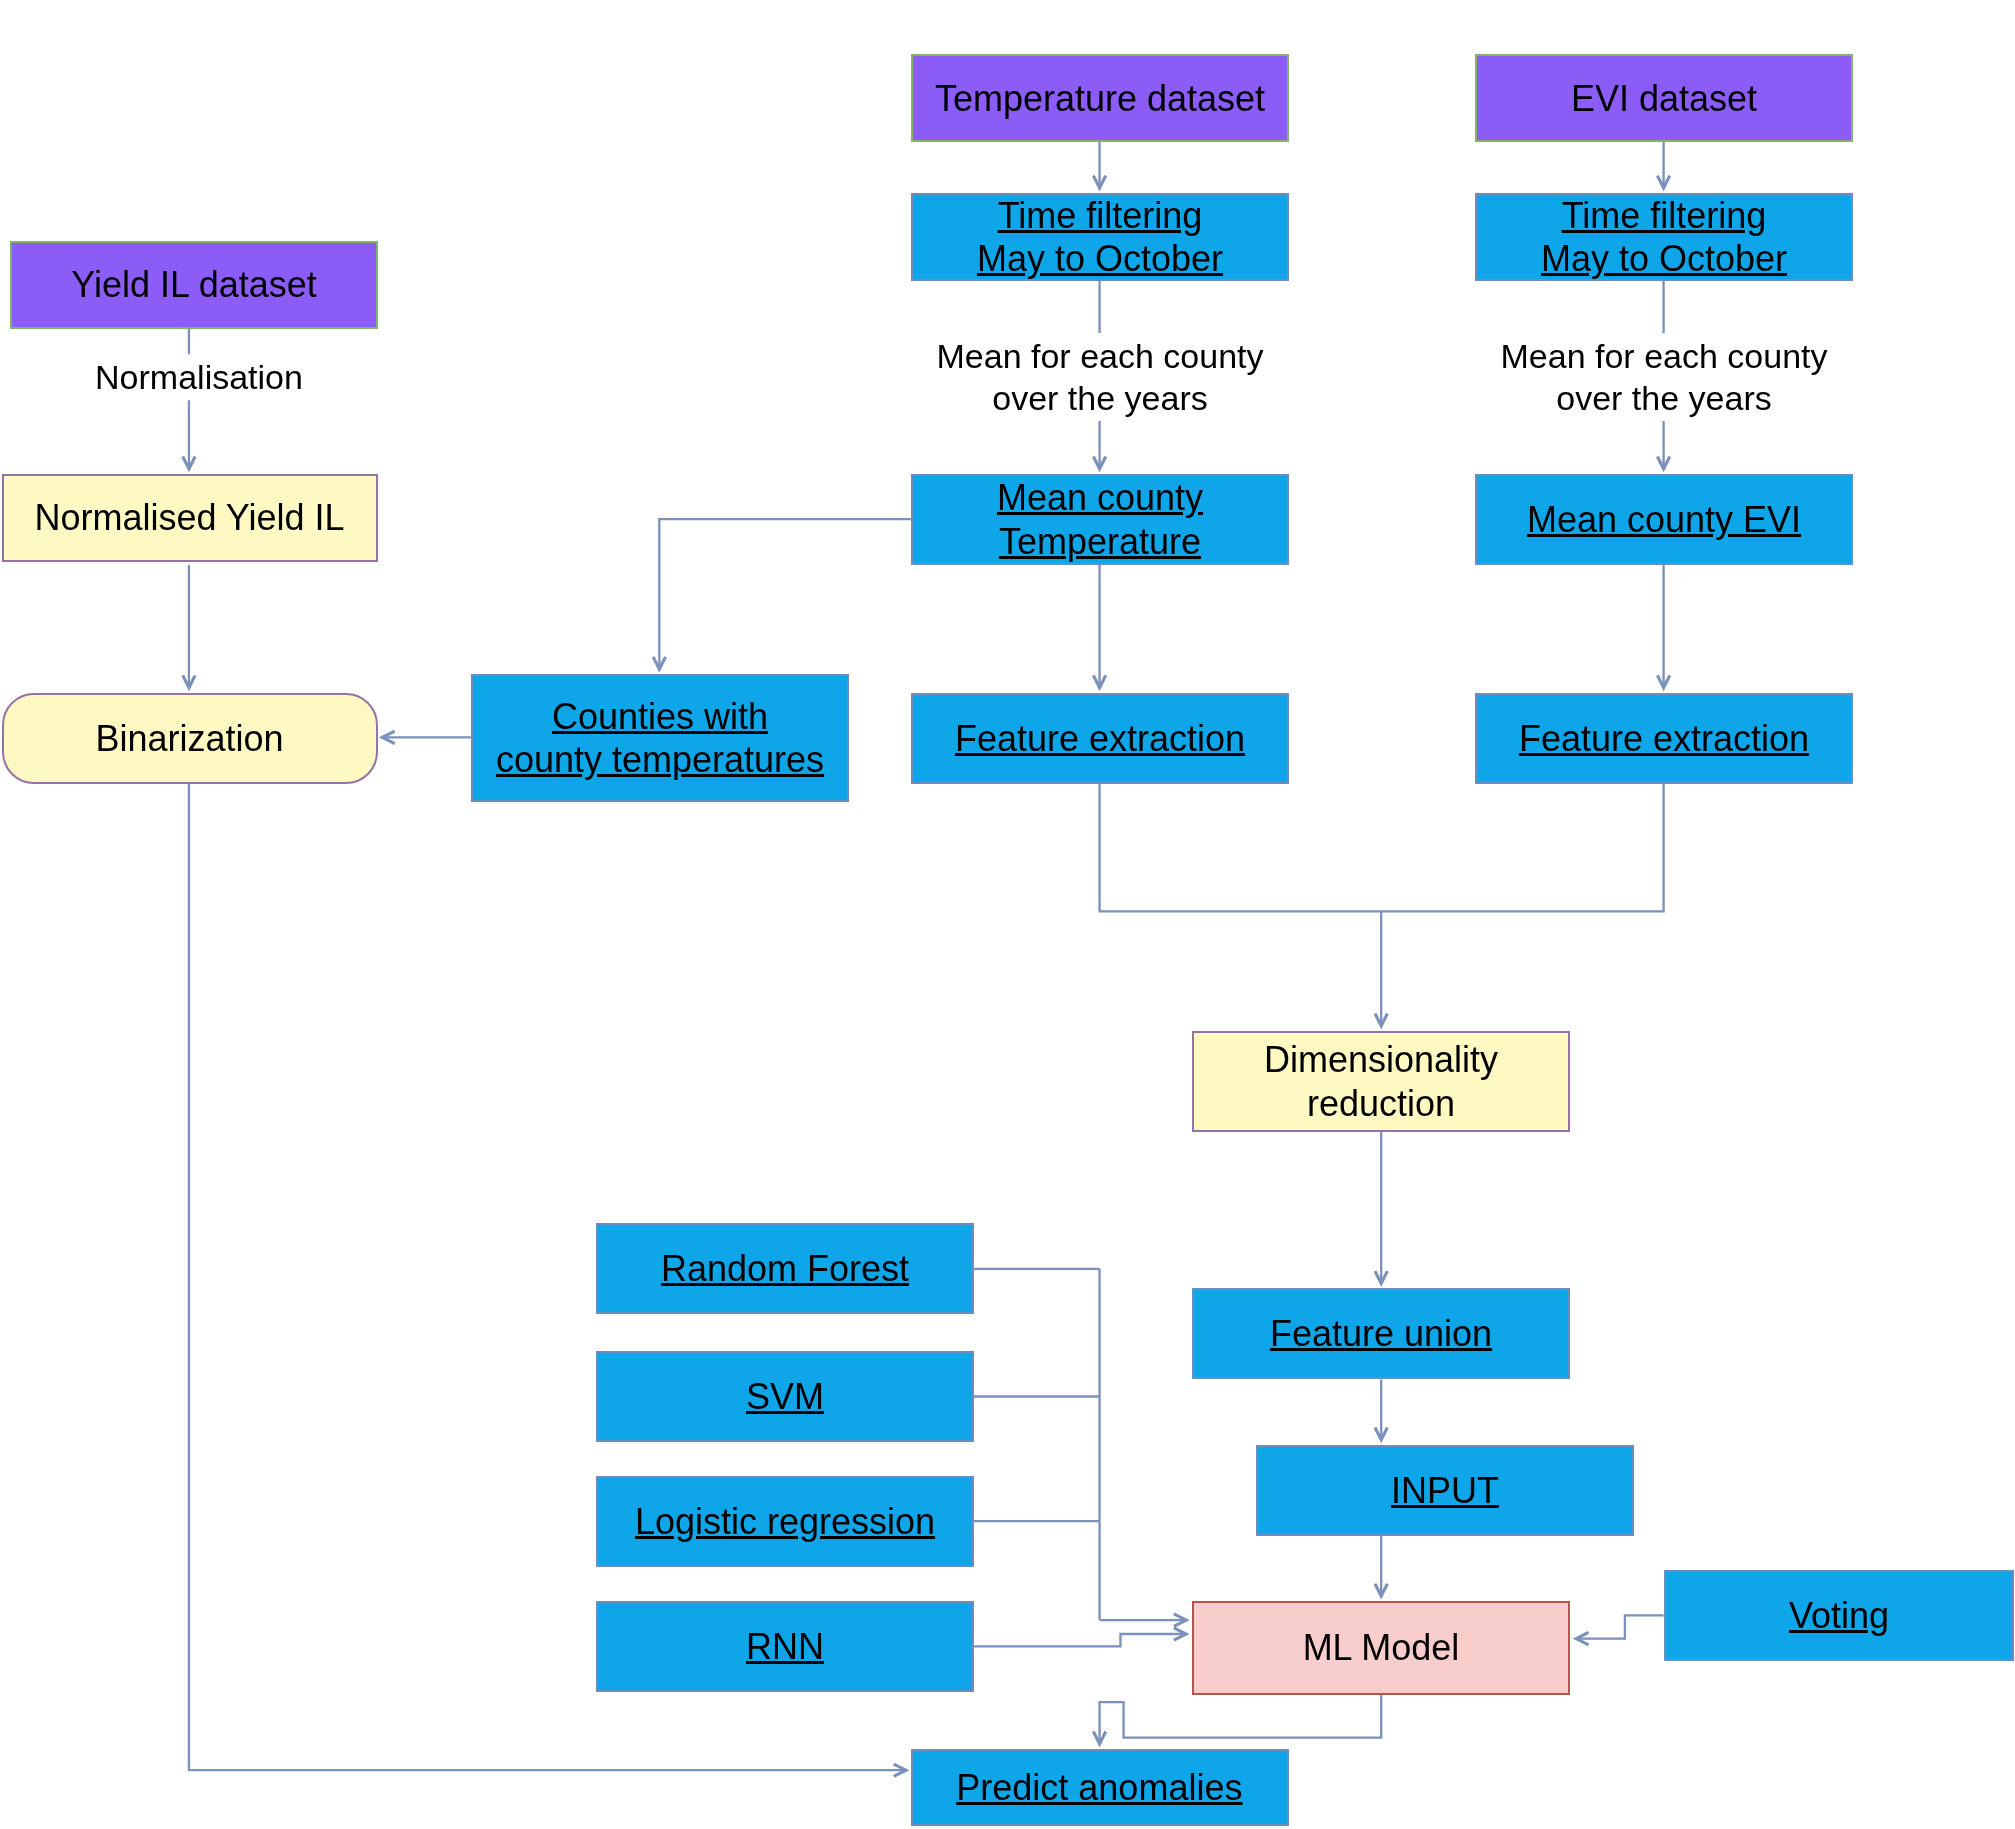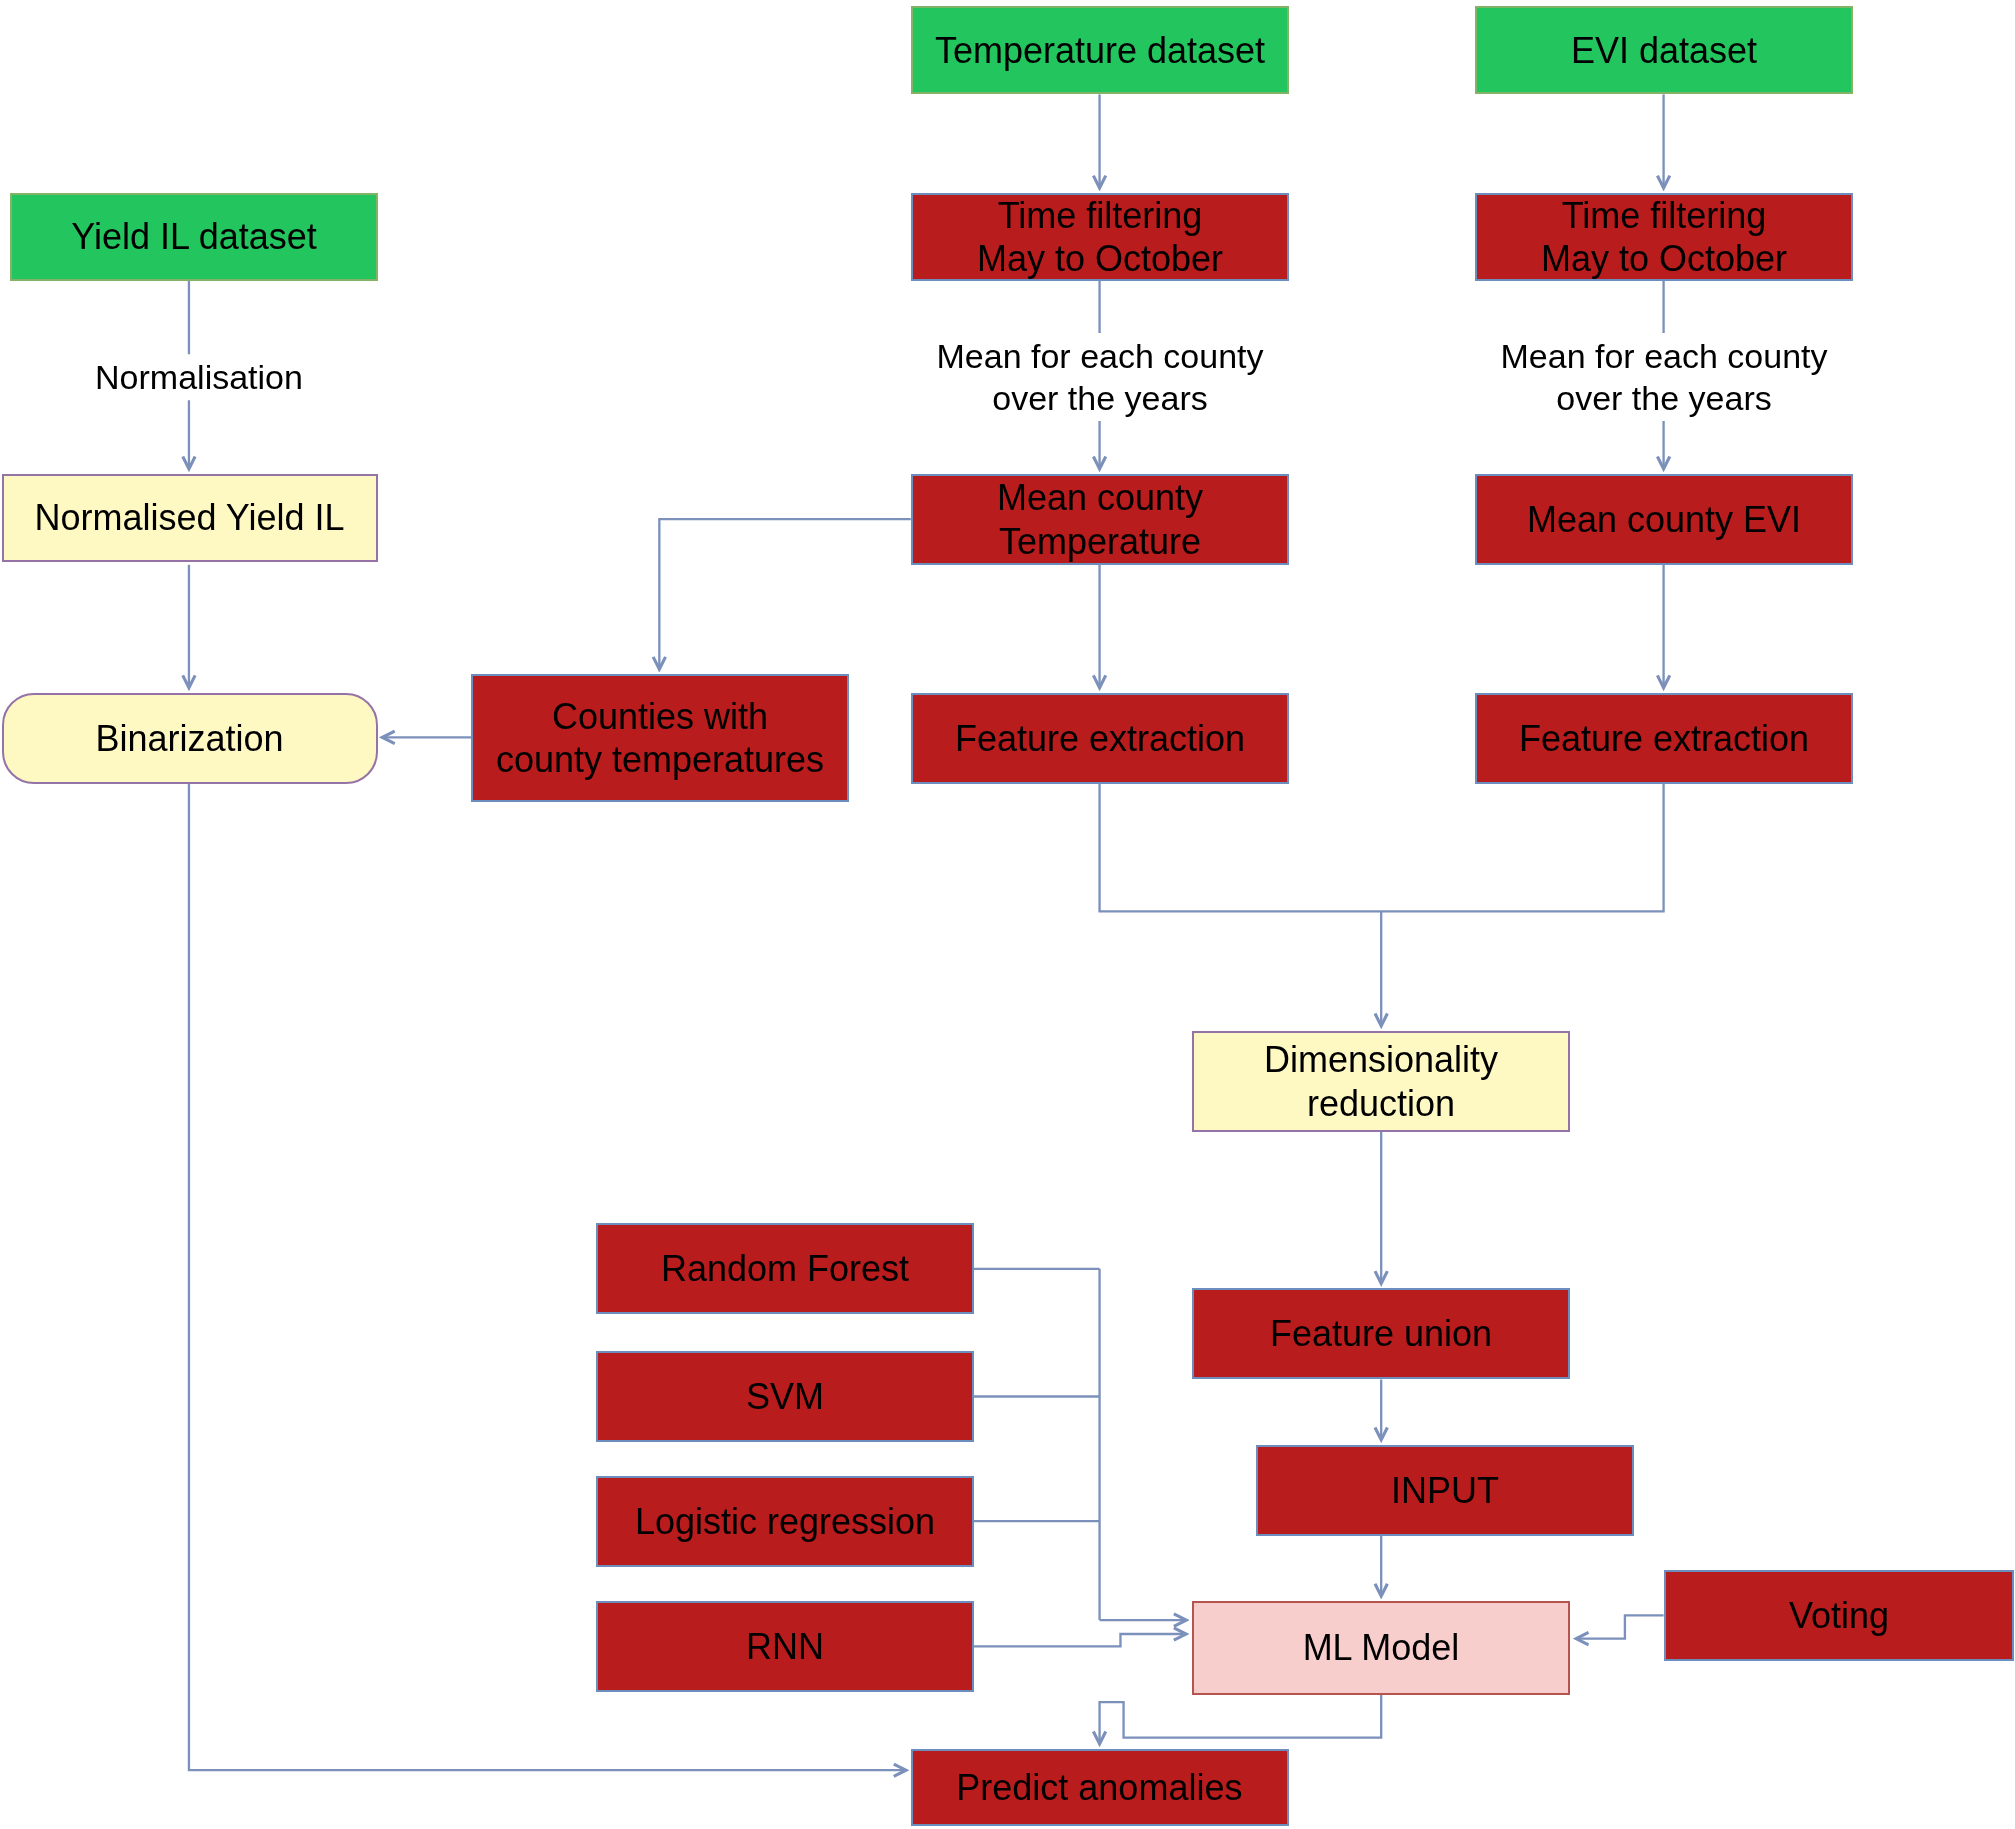--- a/index.html
+++ b/index.html
@@ -16,22 +16,22 @@
     position:absolute;
     box-sizing:border-box;
     display:flex;align-items:center;justify-content:center;
     text-align:center;
     white-space:pre-line;
     font-size:36px;line-height:1.2;
     border:2.3px solid #000;
     padding:3.1px 9.3px;
     z-index:1;
   }
-  .green {background:#22c55e;border-color:#82b366;}
-  .blue  {background:#b91c1c;border-color:#6c8ebf;}
+  .green {background:#8b5cf6;border-color:#82b366;margin-top:48px;}
+  .blue  {background:#0ea5e9;border-color:#6c8ebf;text-decoration:underline;}
   .purple{background:#fef9c3;border-color:#9673a6;}
   .red   {background:#f8cecc;border-color:#b85450;}
   .edge-label{
     position:absolute;
     transform:translate(-50%,-50%);
     background:#ffffff;
     white-space:pre-line;
     text-align:center;
     font-size:34px;line-height:1.25;
     padding:1.5px 9.3px;

